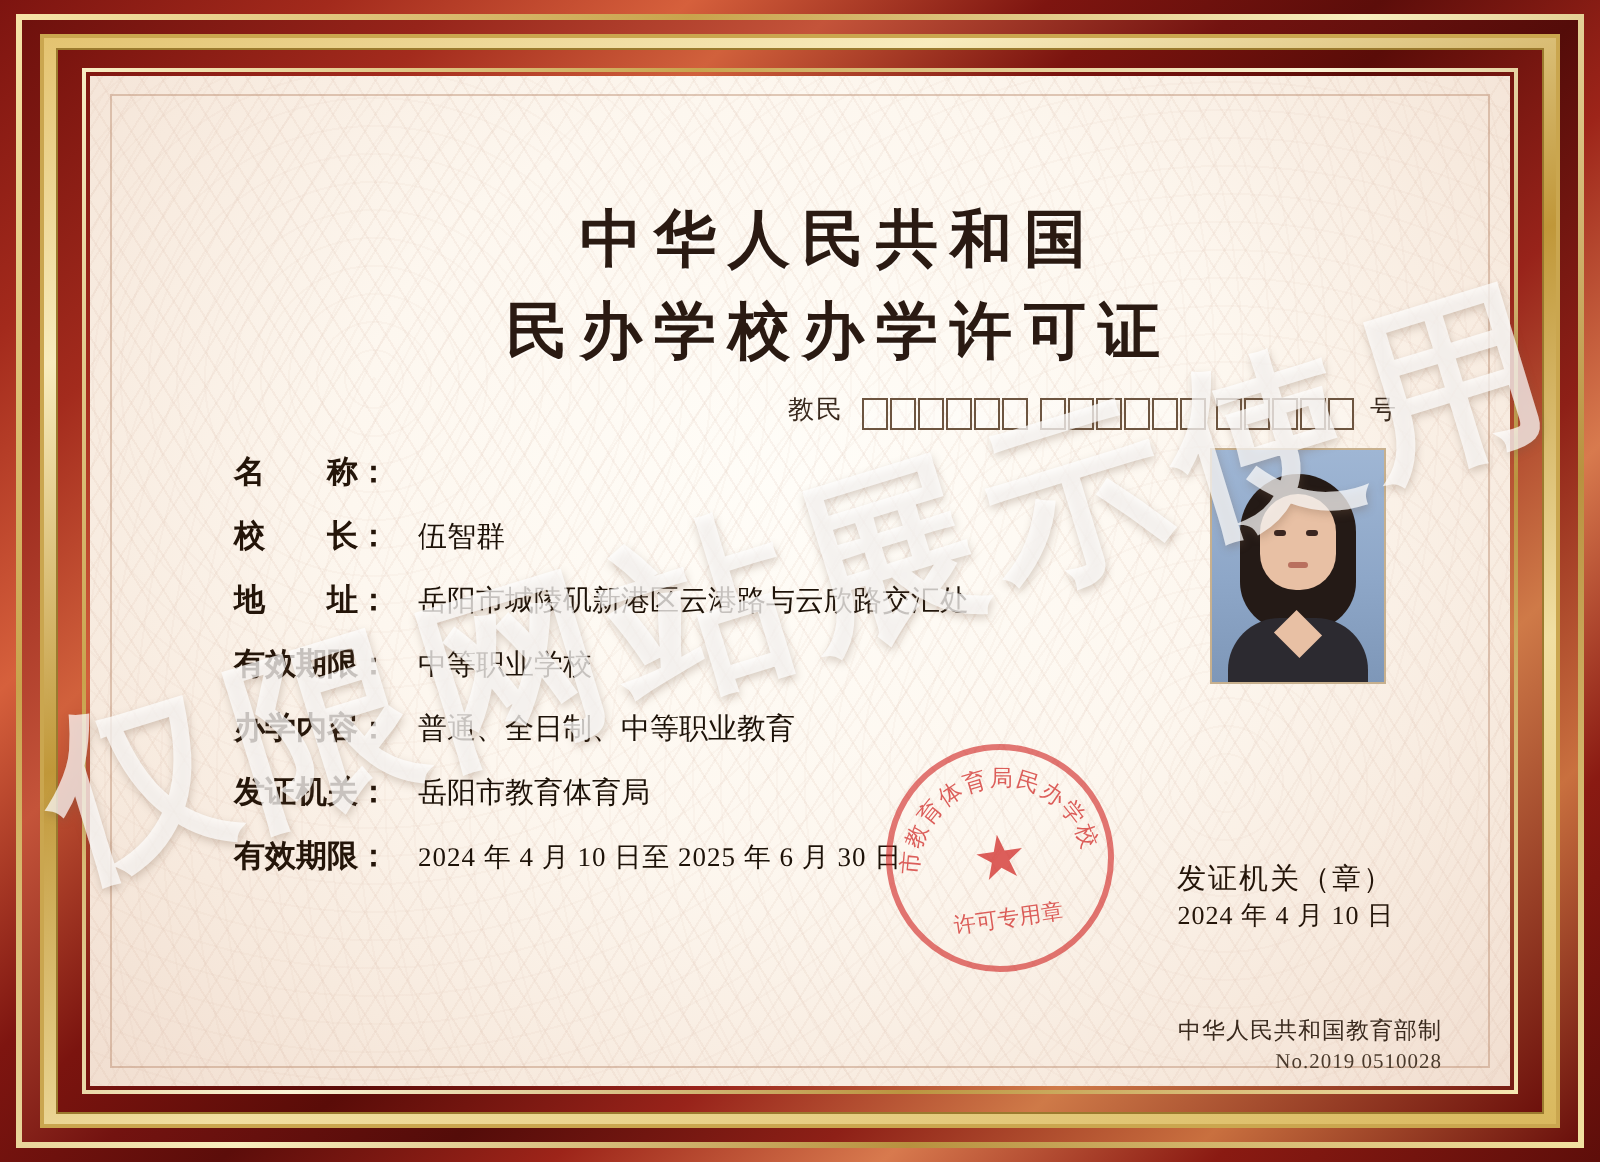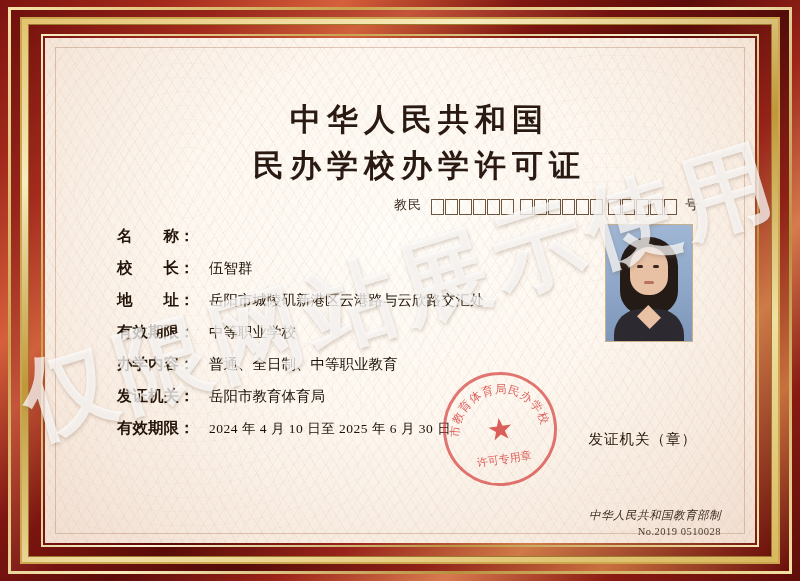--- a/index.html
+++ b/index.html
@@ -274,21 +274,21 @@
     letter-spacing: 0.5px;
   }
 
   .footer {
     position: absolute;
     right: 34px;
     bottom: 6px;
     text-align: right;
     color: #3a2a1e;
   }
-  .footer-line1 { font-size: 11.5px; letter-spacing: 0.5px; font-style: italic; }
+  .footer-line1 { font-size: 11.5px; letter-spacing: 0.5px; }
   .footer-line2 { font-size: 10.5px; letter-spacing: 0.5px; margin-top: 3px; color: #4a3a2c; text-align: right; }
 
   
   .watermark {
     position: absolute;
     left: 0; top: 0;
     width: 800px; height: 581px;
     pointer-events: none;
     display: flex;
     align-items: center;
@@ -384,20 +384,21 @@
           <text>
             <textPath href="#sealArcPath" startOffset="50%" text-anchor="middle">岳阳市教育体育局民办学校办学</textPath>
           </text>
         </svg>
         <div class="seal-star-glyph">★</div>
         <div class="seal-bottom-text">许可专用章</div>
       </div>
 
       <div class="issuer">
         <div class="issuer-line1">发证机关（章）</div>
+        <div class="issuer-line2">2024 年 4 月 10 日</div>
       </div>
 
       <div class="footer">
         <div class="footer-line1">中华人民共和国教育部制</div>
         <div class="footer-line2">No.2019 0510028</div>
       </div>
 
     </div>
   </div>
 

